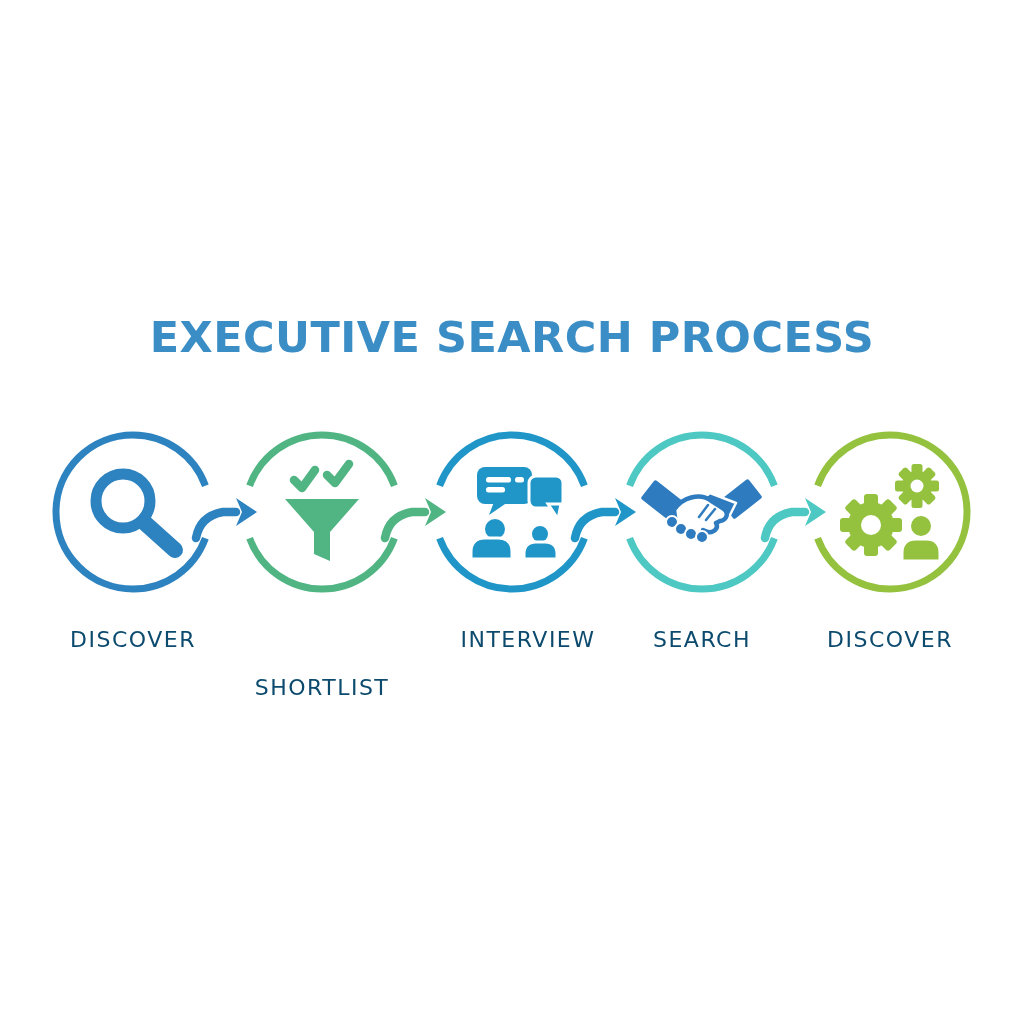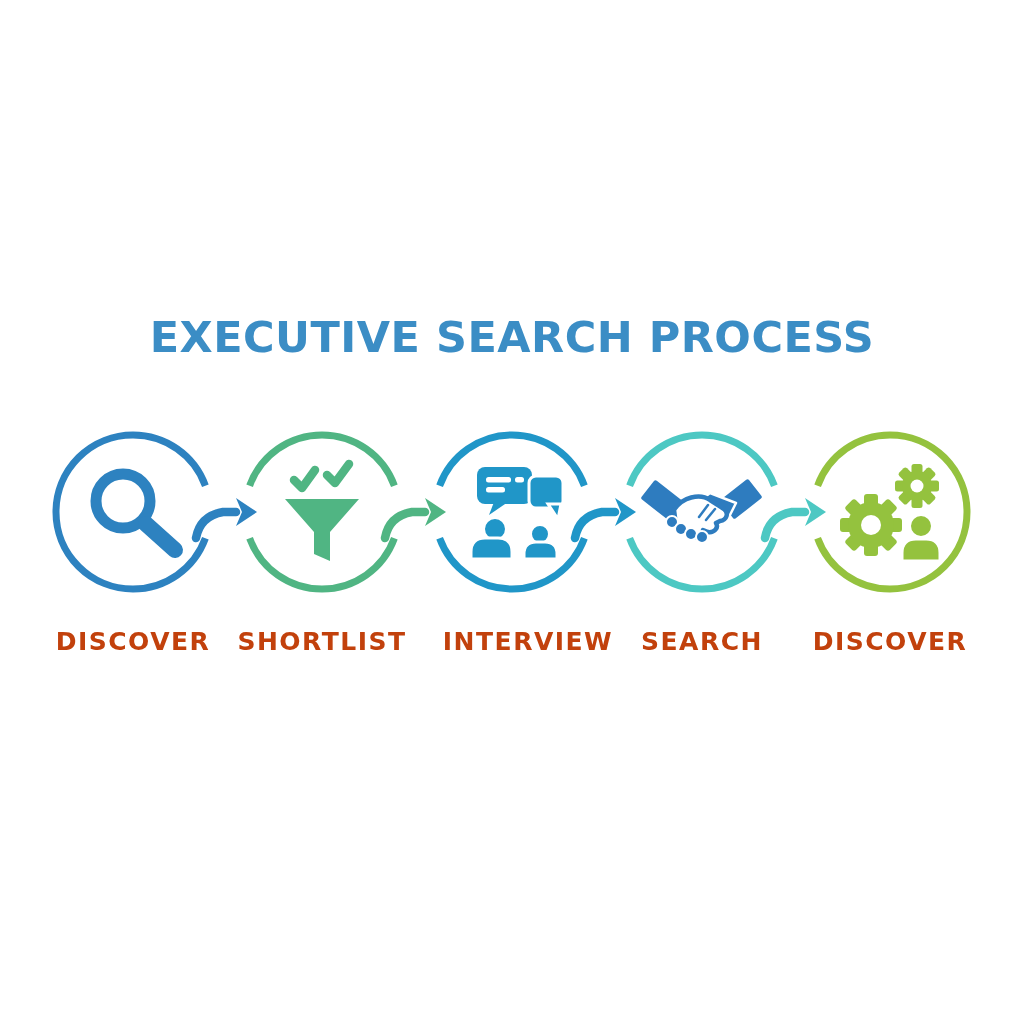--- a/index.html
+++ b/index.html
@@ -8,23 +8,23 @@
     font-family:"DejaVu Sans","Liberation Sans",sans-serif;
   }
   .title{
     position:absolute;top:314px;left:0;width:1024px;
     text-align:center;font-size:43px;font-weight:700;letter-spacing:.5px;
     color:#3b8dc5;line-height:1.1;margin:0;
   }
   .diagram-svg{position:absolute;left:0;top:0;}
   .step-label{
     position:absolute;top:627px;width:200px;text-align:center;
-    font-size:25px;font-weight:700;letter-spacing:1.5px;color:#c2410c;
+    font-size:22px;font-weight:400;letter-spacing:1.5px;color:#0c4a6e;
   }
-  .lbl-0{left:33px;} .lbl-1{left:222px;} .lbl-2{left:428px;} .lbl-3{left:602px;} .lbl-4{left:790px;}
+  .lbl-0{left:33px;} .lbl-1{left:222px;margin-top:48px;} .lbl-2{left:428px;} .lbl-3{left:602px;} .lbl-4{left:790px;}
 </style>
 </head>
 <body>
 
 <div id="canvas">
 
   <h1 class="title">EXECUTIVE SEARCH PROCESS</h1>
 
   <svg class="diagram-svg" width="1024" height="1024" viewBox="0 0 1024 1024">
 

